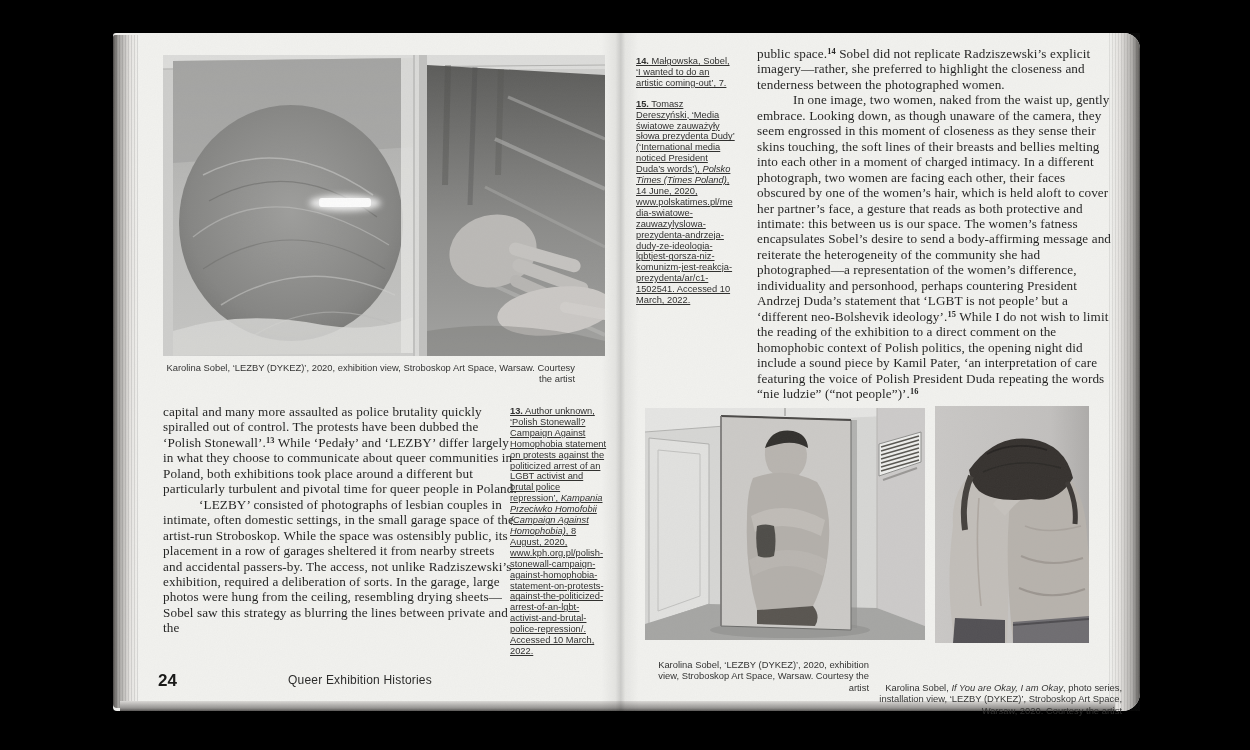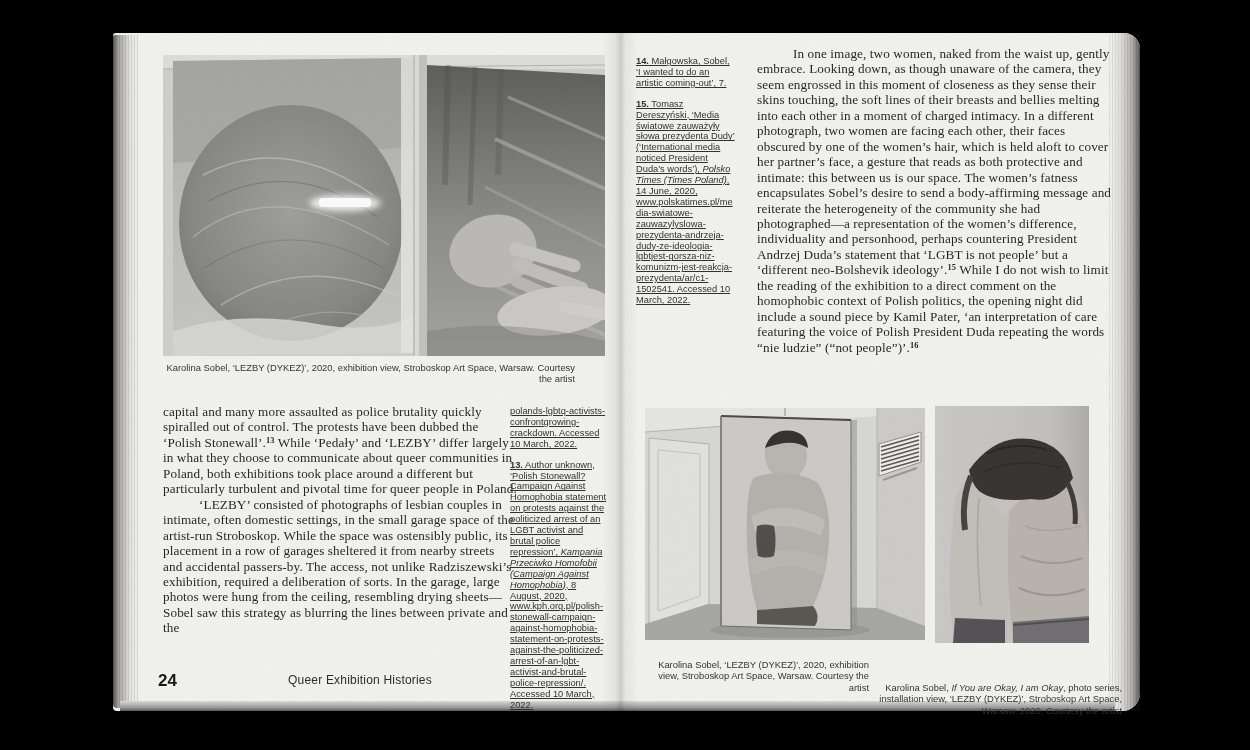--- a/index.html
+++ b/index.html
@@ -126,33 +126,33 @@
   <div class="caption" style="left:163px;top:362px;width:412px;">
     <span>Karolina Sobel, ‘LEZBY (DYKEZ)’, 2020, exhibition view, Stroboskop Art Space, Warsaw. Courtesy the artist</span>
   </div>
 
   <div class="bodytext" style="left:163px;top:404px;width:354px;">
     <p><span>capital and many more assaulted as police brutality quickly spiralled out of control. The protests have been dubbed the ‘Polish Stonewall’.</span><span class="sup">13</span><span> While ‘Pedały’ and ‘LEZBY’ differ largely in what they choose to communicate about queer communities in Poland, both exhibitions took place around a different but particularly turbulent and pivotal time for queer people in Poland.</span></p>
     <p class="indent"><span>‘LEZBY’ consisted of photographs of lesbian couples in intimate, often domestic settings, in the small garage space of the artist-run Stroboskop. While the space was ostensibly public, its placement in a row of garages sheltered it from nearby streets and accidental passers-by. The access, not unlike Radziszewski’s exhibition, required a deliberation of sorts. In the garage, large photos were hung from the ceiling, resembling drying sheets—Sobel saw this strategy as blurring the lines between private and the</span></p>
   </div>
 
   <div class="fnote" style="left:510px;top:406px;width:99px;">
-    <p><span>polands-lgbtq-activists-confrontgrowing-crackdown. Accessed 10 March, 2022.</span></p>
     <p><span class="num">13.</span><span> Author unknown, ‘Polish Stonewall? Campaign Against Homophobia statement on protests against the politicized arrest of an LGBT activist and brutal police repression’, </span><span class="it">Kampania Przeciwko Homofobii (Campaign Against Homophobia)</span><span>, 8 August, 2020, www.kph.org.pl/polish-stonewall-campaign-against-homophobia-statement-on-protests-against-the-politicized-arrest-of-an-lgbt-activist-and-brutal-police-repression/. Accessed 10 March, 2022.</span></p>
   </div>
 
   <div class="footer-num">24</div>
   <div class="footer-title">Queer Exhibition Histories</div>
 
   <div class="fnote" style="left:636px;top:56px;width:99px;">
     <p><span class="num">14.</span><span> Małgowska, Sobel, ‘I wanted to do an artistic coming-out’, 7.</span></p>
     <p><span class="num">15.</span><span> Tomasz Dereszyński, ‘Media światowe zauważyły słowa prezydenta Dudy’ (‘International media noticed President Duda’s words’), </span><span class="it">Polsko Times (Times Poland)</span><span>, 14 June, 2020, www.polskatimes.pl/media-swiatowe-zauwazylyslowa-prezydenta-andrzeja-dudy-ze-ideologia-lgbtjest-gorsza-niz-komunizm-jest-reakcja-prezydenta/ar/c1-1502541. Accessed 10 March, 2022.</span></p>
   </div>
 
   <div class="bodytext" style="left:757px;top:46px;width:360px;">
+    <p><span>public space.</span><span class="sup">14</span><span> Sobel did not replicate Radziszewski’s explicit imagery—rather, she preferred to highlight the closeness and tenderness between the photographed women.</span></p>
     <p class="indent"><span>In one image, two women, naked from the waist up, gently embrace. Looking down, as though unaware of the camera, they seem engrossed in this moment of closeness as they sense their skins touching, the soft lines of their breasts and bellies melting into each other in a moment of charged intimacy. In a different photograph, two women are facing each other, their faces obscured by one of the women’s hair, which is held aloft to cover her partner’s face, a gesture that reads as both protective and intimate: this between us is our space. The women’s fatness encapsulates Sobel’s desire to send a body-affirming message and reiterate the heterogeneity of the community she had photographed—a representation of the women’s difference, individuality and personhood, perhaps countering President Andrzej Duda’s statement that ‘LGBT is not people’ but a ‘different neo-Bolshevik ideology’.</span><span class="sup">15</span><span> While I do not wish to limit the reading of the exhibition to a direct comment on the homophobic context of Polish politics, the opening night did include a sound piece by Kamil Pater, ‘an interpretation of care featuring the voice of Polish President Duda repeating the words “nie ludzie” (“not people”)’.</span><span class="sup">16</span></p>
   </div>
 
   <div class="figure" style="left:645px;top:408px;width:280px;height:232px;">
     <svg width="280" height="232" viewBox="0 0 280 232">
       <rect width="280" height="232" fill="#d8d8d6"></rect>
       <polygon points="0,0 280,0 280,6 160,12 0,24" fill="#e7e7e5"></polygon>
       <line x1="0" y1="24" x2="160" y2="12" stroke="#b3b3b1" stroke-width="1"></line>
       <polygon points="232,0 280,0 280,218 232,200" fill="#cecccb"></polygon>
       <line x1="232" y1="0" x2="232" y2="200" stroke="#b8b6b4" stroke-width="1"></line>

